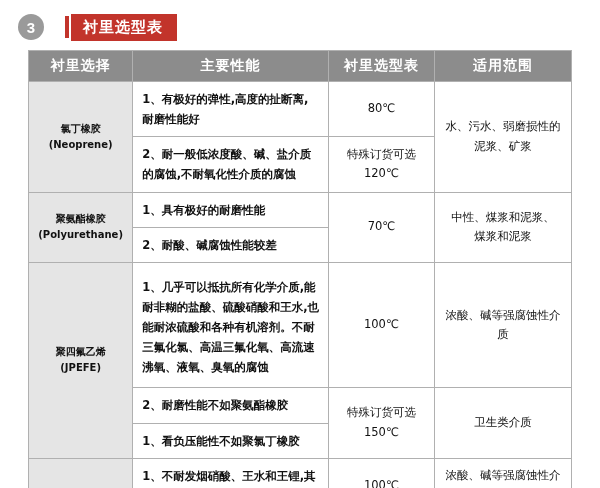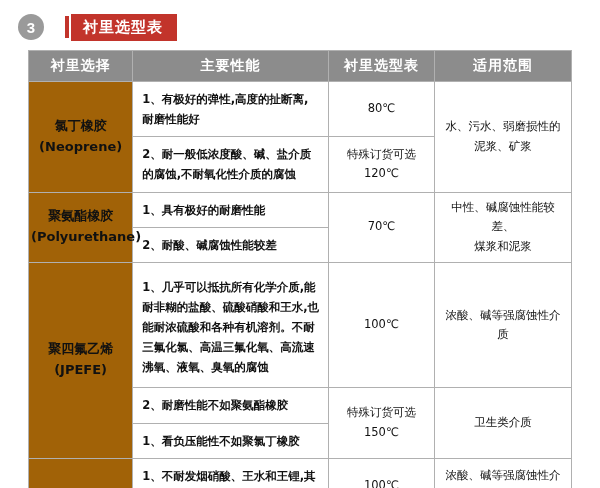--- a/index.html
+++ b/index.html
@@ -87,23 +87,23 @@
     height: 28px;
     text-align: center;
   }
   
   col.c1 { width: 19.2%; }
   col.c2 { width: 36.0%; }
   col.c3 { width: 19.6%; }
   col.c4 { width: 25.2%; }
 
   td.name {
-    background: #a16207;
+    background: #e5e5e5;
     text-align: center;
-    font-size: 13px;
+    font-size: 10px;
     font-weight: bold;
     line-height: 1.6;
     color: #111;
     padding: 4px 2px;
   }
   td.perf {
     font-size: 11.5px;
     line-height: 1.75;
     padding: 7px 8px 7px 9px;
     color: #111;
@@ -173,21 +173,21 @@
         </tr>
 
         <tr>
           <td class="name" rowspan="2">
             <div>聚氨酯橡胶</div>
             <div>(Polyurethane)</div>
           </td>
           <td class="perf">1、具有极好的耐磨性能</td>
           <td class="temp" rowspan="2">70℃</td>
           <td class="scope" rowspan="2">
-            <div>中性、碱腐蚀性能较差、</div>
+            <div>中性、煤浆和泥浆、</div>
             <div>煤浆和泥浆</div>
           </td>
         </tr>
         <tr>
           <td class="perf">2、耐酸、碱腐蚀性能较差</td>
         </tr>
 
         <tr>
           <td class="name" rowspan="3">
             <div>聚四氟乙烯</div>

